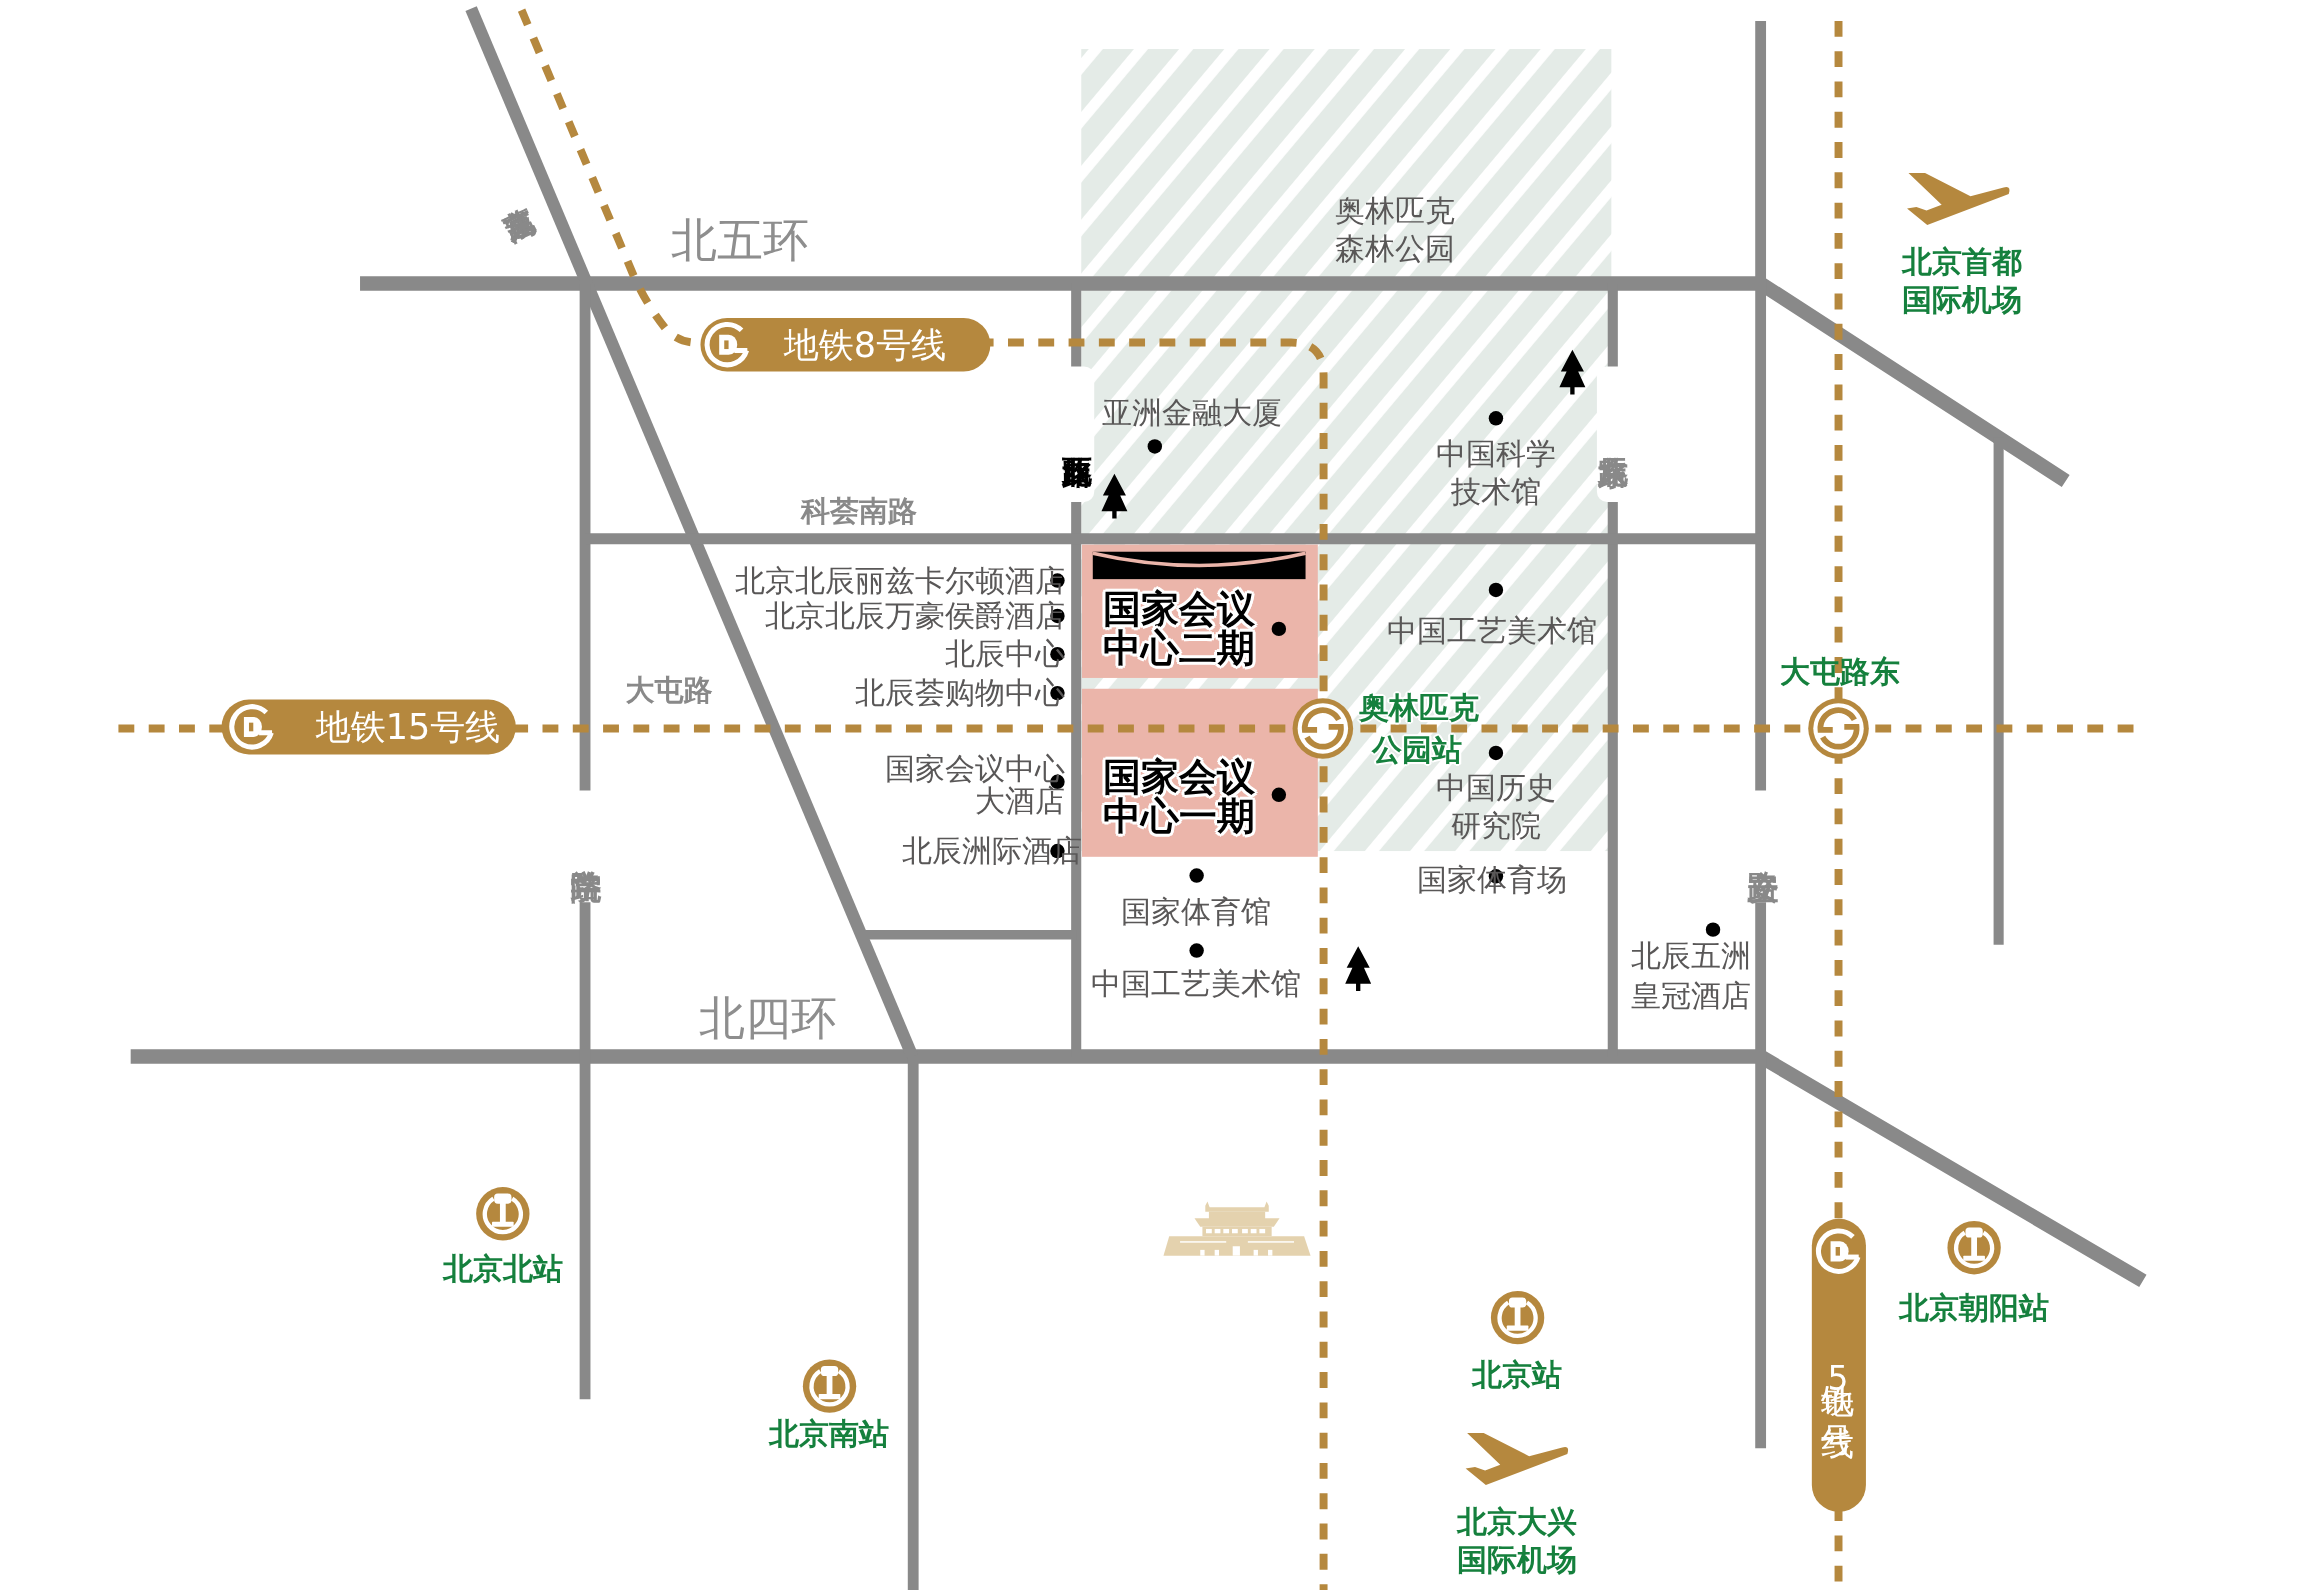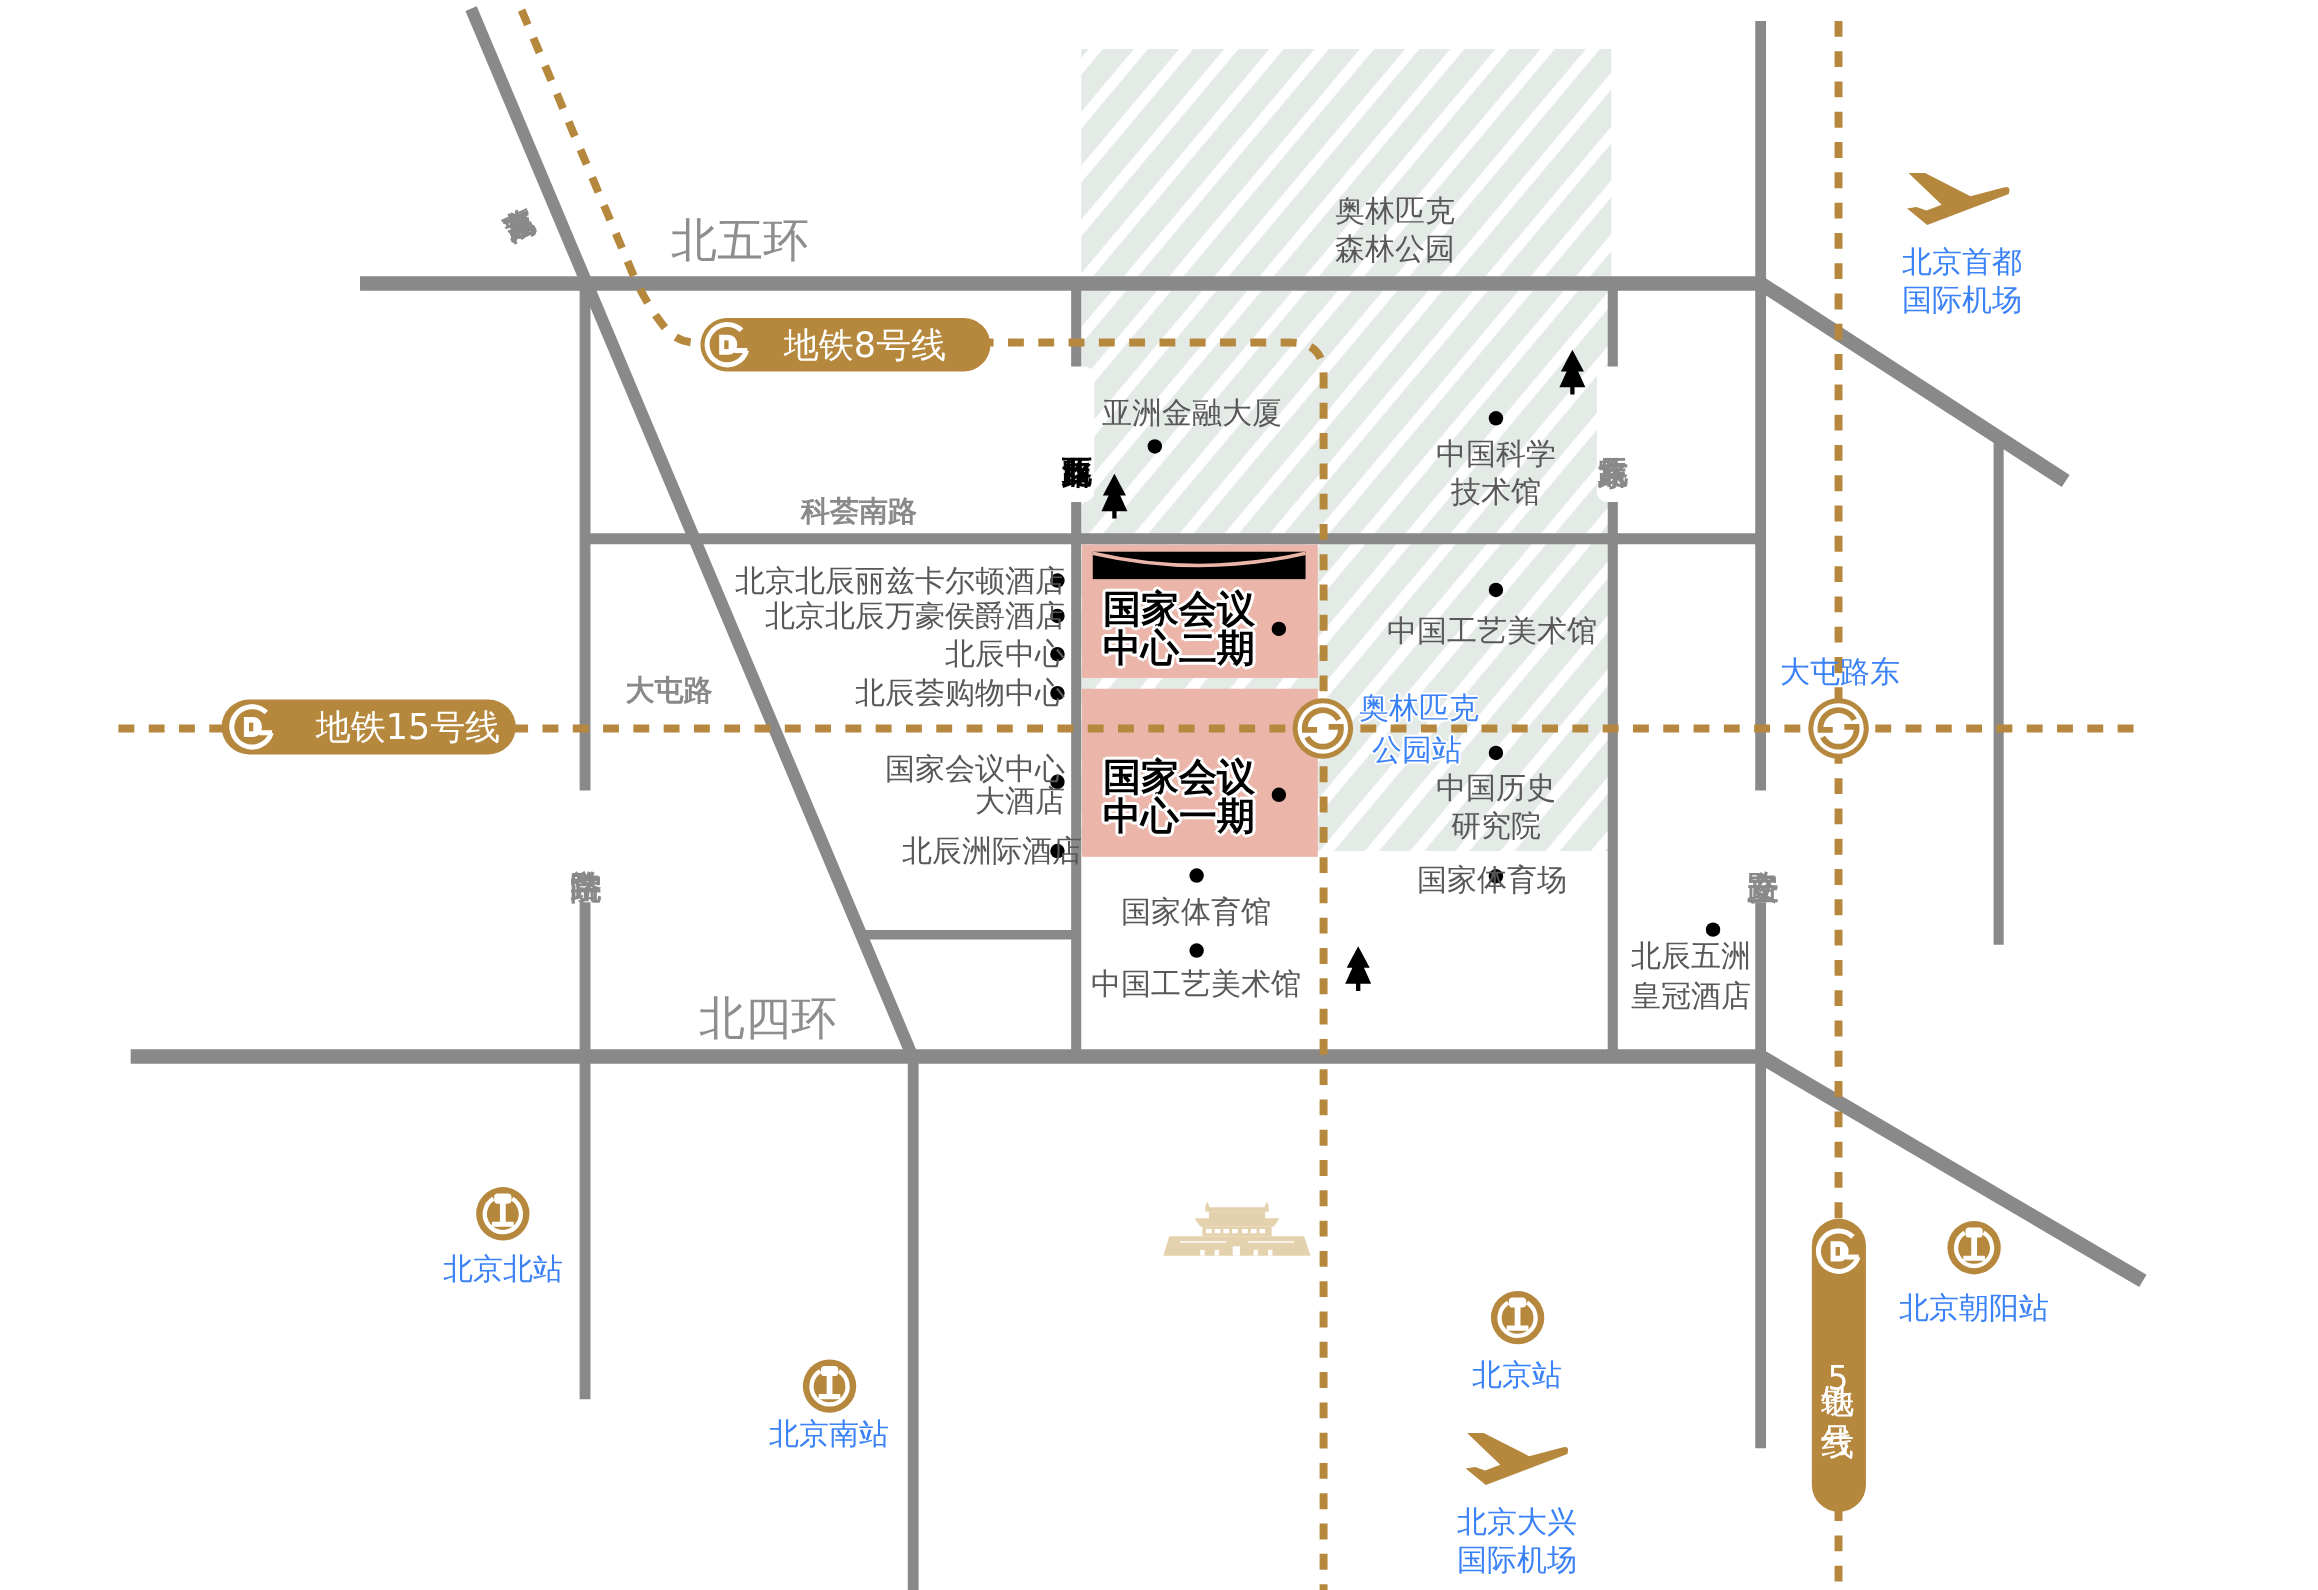--- a/index.html
+++ b/index.html
@@ -3,21 +3,21 @@
 <meta charset="utf-8">
 <style>
   html, body { margin:0; padding:0; background:#ffffff; }
   #map { position:relative; width:2227px; height:1591px; overflow:hidden; background:#ffffff;
          font-family:"DejaVu Sans","Liberation Sans",sans-serif; }
   #geo { position:absolute; left:0; top:0; }
   .lbl { position:absolute; white-space:nowrap; line-height:1; transform:translate(-50%,-50%);
          font-family:"DejaVu Sans","Liberation Sans",sans-serif; }
   .r { transform:translate(-100%,-50%);margin-left:20px; }
   .poi { font-size:30px; color:#595757; }
-  .gold { font-size:30px; color:#3b82f6; font-weight:normal; }
+  .gold { font-size:30px; color:#15803d; font-weight:bold; }
   .roadb { font-size:29px; color:#898989; font-weight:bold; }
   .ring { font-size:46px; color:#8e8e8e; font-weight:300; }
   .vert { writing-mode:vertical-rl; text-orientation:upright; letter-spacing:0.7px; }
   .halo { text-shadow: 2.2px 0 0 #fff, -2.2px 0 0 #fff, 0 2.2px 0 #fff, 0 -2.2px 0 #fff,
                        1.4px 1.4px 0 #fff, -1.4px -1.4px 0 #fff, 1.4px -1.4px 0 #fff, -1.4px 1.4px 0 #fff; }
   .venue { font-size:38px; font-weight:bold; color:#000000;
            text-shadow: 2.9px 0 0 #fff, -2.9px 0 0 #fff, 0 2.9px 0 #fff, 0 -2.9px 0 #fff,
                         2.2px 2.2px 0 #fff, -2.2px -2.2px 0 #fff, 2.2px -2.2px 0 #fff, -2.2px 2.2px 0 #fff; }
   .badge-txt { font-size:35px; color:#ffffff; }
   .black { color:#000000; }

